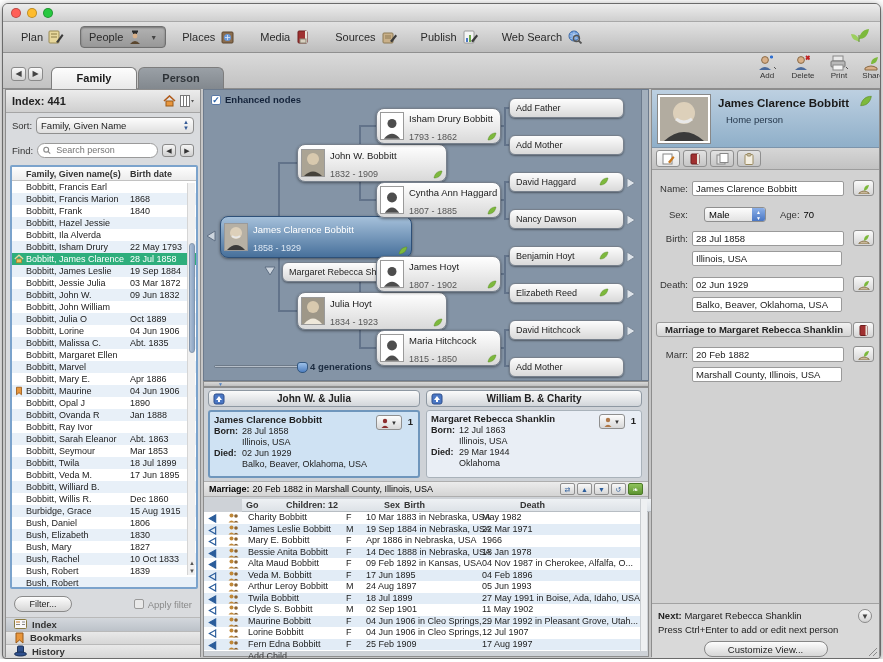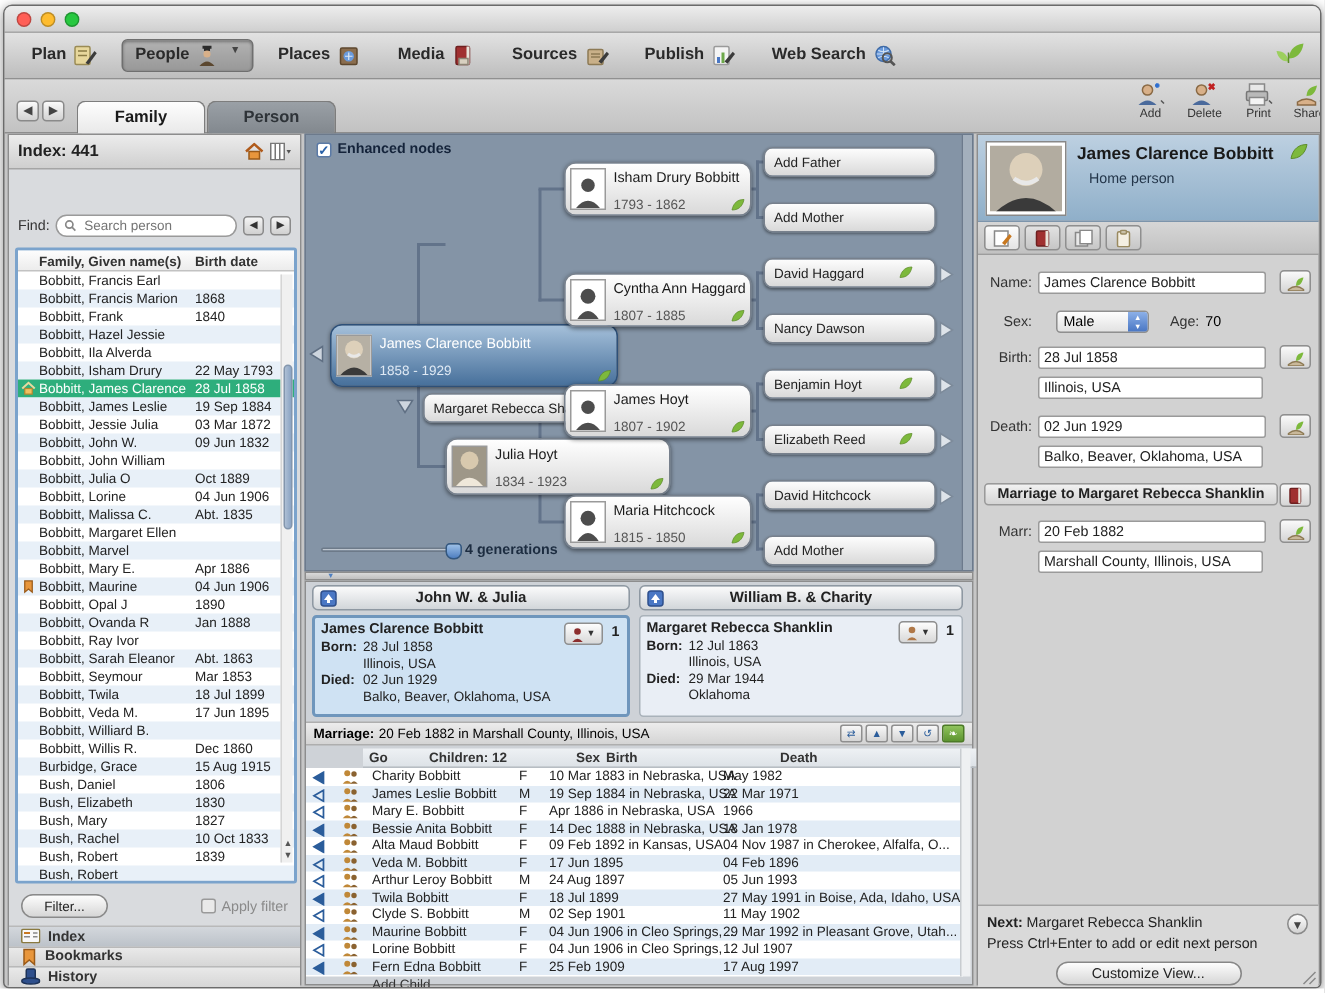--- a/index.html
+++ b/index.html
@@ -5,21 +5,21 @@
   html,body{margin:0;padding:0;background:#fff;font-family:"Liberation Sans",sans-serif;}
   *{box-sizing:border-box;}
   .ab{position:absolute;}
   #win{position:relative;width:879px;height:656px;margin:3px auto 0 2px;background:#c6c6c6;
        border:1px solid #6b6b6b;border-radius:6px 6px 4px 4px;overflow:hidden;
        box-shadow:0 2px 8px rgba(0,0,0,.45);}
   
   .titlebar{left:0;top:0;width:100%;height:18px;background:linear-gradient(#ededed,#cfcfcf);border-bottom:1px solid #a8a8a8;}
   .light{width:10px;height:10px;border-radius:50%;top:4px;border:1px solid rgba(0,0,0,.25);}
   .toolbar{left:0;top:18px;width:100%;height:31px;background:linear-gradient(#e2e2e2,#bdbdbd);border-bottom:1px solid #909090;display:flex;align-items:center;padding:0 10px;gap:8px;}
-  .navbtn{display:flex;align-items:flex-start;gap:5px;font-size:11px;font-weight:bold;color:#2a2a2a;padding:3px 8px;border-radius:4px;}
+  .navbtn{display:flex;align-items:center;gap:5px;font-size:11px;font-weight:normal;color:#2a2a2a;padding:3px 8px;border-radius:4px;}
   .navbtn.active{background:linear-gradient(#b2b2b2,#989898);border:1px solid #6f6f6f;box-shadow:inset 0 1px 2px rgba(0,0,0,.35);}
   .navcaret{font-size:7px;color:#444;margin-left:1px;}
   .nav-ic{width:16px;height:14px;display:inline-block;}
   .leafbtn{margin-left:auto;}
   
   .subbar{left:0;top:49px;width:100%;height:36px;background:linear-gradient(#dadada,#c2c2c2);border-bottom:1px solid #8d8d8d;}
   .actbtn{top:1px;width:36px;height:30px;text-align:center;font-size:8px;color:#333;}
   .actbtn svg{display:block;margin:1px auto 0;}
   .histbtn{width:15px;height:14px;border:1px solid #8a8a8a;border-radius:3px;background:linear-gradient(#fafafa,#d2d2d2);font-size:8px;color:#444;line-height:12px;text-align:center;top:14px;}
   .tab{height:22px;top:14px;border:1px solid #7d7d7d;border-bottom:none;border-radius:6px 6px 0 0;font-size:11px;font-weight:bold;text-align:center;line-height:21px;}
@@ -263,20 +263,27 @@
           <path d="M1 6 L6.5 1 L12 6" fill="none" stroke="#b05a1a" stroke-width="1.6"></path>
           <rect x="3" y="6" width="7" height="5" fill="#e8963c" stroke="#9a5a18"></rect>
         </svg>
       <svg width="14" height="12" viewBox="0 0 14 12">
           <rect x="0.5" y="0.5" width="9" height="11" fill="#fff" stroke="#777"></rect>
           <line x1="3.5" y1="1" x2="3.5" y2="11" stroke="#777"></line>
           <line x1="6.5" y1="1" x2="6.5" y2="11" stroke="#777"></line>
           <path d="M11 5 l3 0 -1.5 2.5 Z" fill="#555"></path>
         </svg>
     </div>
+    <div class="sortrow ab">
+      <span class="lbl">Sort:</span>
+      <div class="macselect">
+        <span>Family, Given Name</span>
+        <span class="updn">▲<br>▼</span>
+      </div>
+    </div>
     <div class="findrow ab">
       <span class="lbl">Find:</span>
       <div class="searchpill">
         <svg width="9" height="9" viewBox="0 0 10 10">
             <circle cx="4" cy="4" r="3" fill="none" stroke="#888" stroke-width="1.4"></circle>
             <line x1="6.2" y1="6.2" x2="9" y2="9" stroke="#888" stroke-width="1.4"></line>
           </svg>
         <input placeholder="Search person" style="">
       </div>
       <div class="miniarr">◀</div>
@@ -660,20 +667,33 @@
     <svg class="ab" style="left:60px;top:176px;z-index:3" width="12" height="10" viewBox="0 0 12 10">
         <path d="M1 1 L11 1 L6 9 Z" fill="#cdd5de" stroke="#5f6f83"></path>
       </svg>
     <div class="spouse">
       <span>Margaret Rebecca Shanklin</span>
       <svg class="lfi" viewBox="0 0 10 9">
           <path d="M1 8 C2 3 5 1 9 1 C8 6 5 8 1 8 Z" fill="#7db93c" stroke="#5d8c2a" stroke-width=".5"></path>
         </svg>
     </div>
 
+    <div class="pnode" style="left:93px;top:54px;width:150px;height:38px">
+      <span class="pframe">
+          <svg width="22" height="26" viewBox="0 0 22 26">
+            <rect width="22" height="26" fill="#aba494"></rect>
+            <circle cx="11" cy="9" r="6" fill="#d8c9ae"></circle>
+            <path d="M2 26 Q11 17 20 26 Z" fill="#44413a"></path>
+          </svg>
+        </span>
+      <span class="ptxt"><span class="nm">John W. Bobbitt</span><br><span class="dt">1832 - 1909</span></span>
+      <svg class="lfi" viewBox="0 0 10 9">
+          <path d="M1 8 C2 3 5 1 9 1 C8 6 5 8 1 8 Z" fill="#7db93c" stroke="#5d8c2a" stroke-width=".5"></path>
+        </svg>
+    </div>
     <div class="pnode" style="left:93px;top:202px;width:150px;height:38px">
       <span class="pframe">
           <svg width="22" height="26" viewBox="0 0 22 26">
             <rect width="22" height="26" fill="#9e9788"></rect>
             <circle cx="11" cy="9" r="6" fill="#d8c9ae"></circle>
             <path d="M2 26 Q11 15 20 26 Z" fill="#efe8da"></path>
           </svg>
         </span>
       <span class="ptxt"><span class="nm">Julia Hoyt</span><br><span class="dt">1834 - 1923</span></span>
       <svg class="lfi" viewBox="0 0 10 9">

